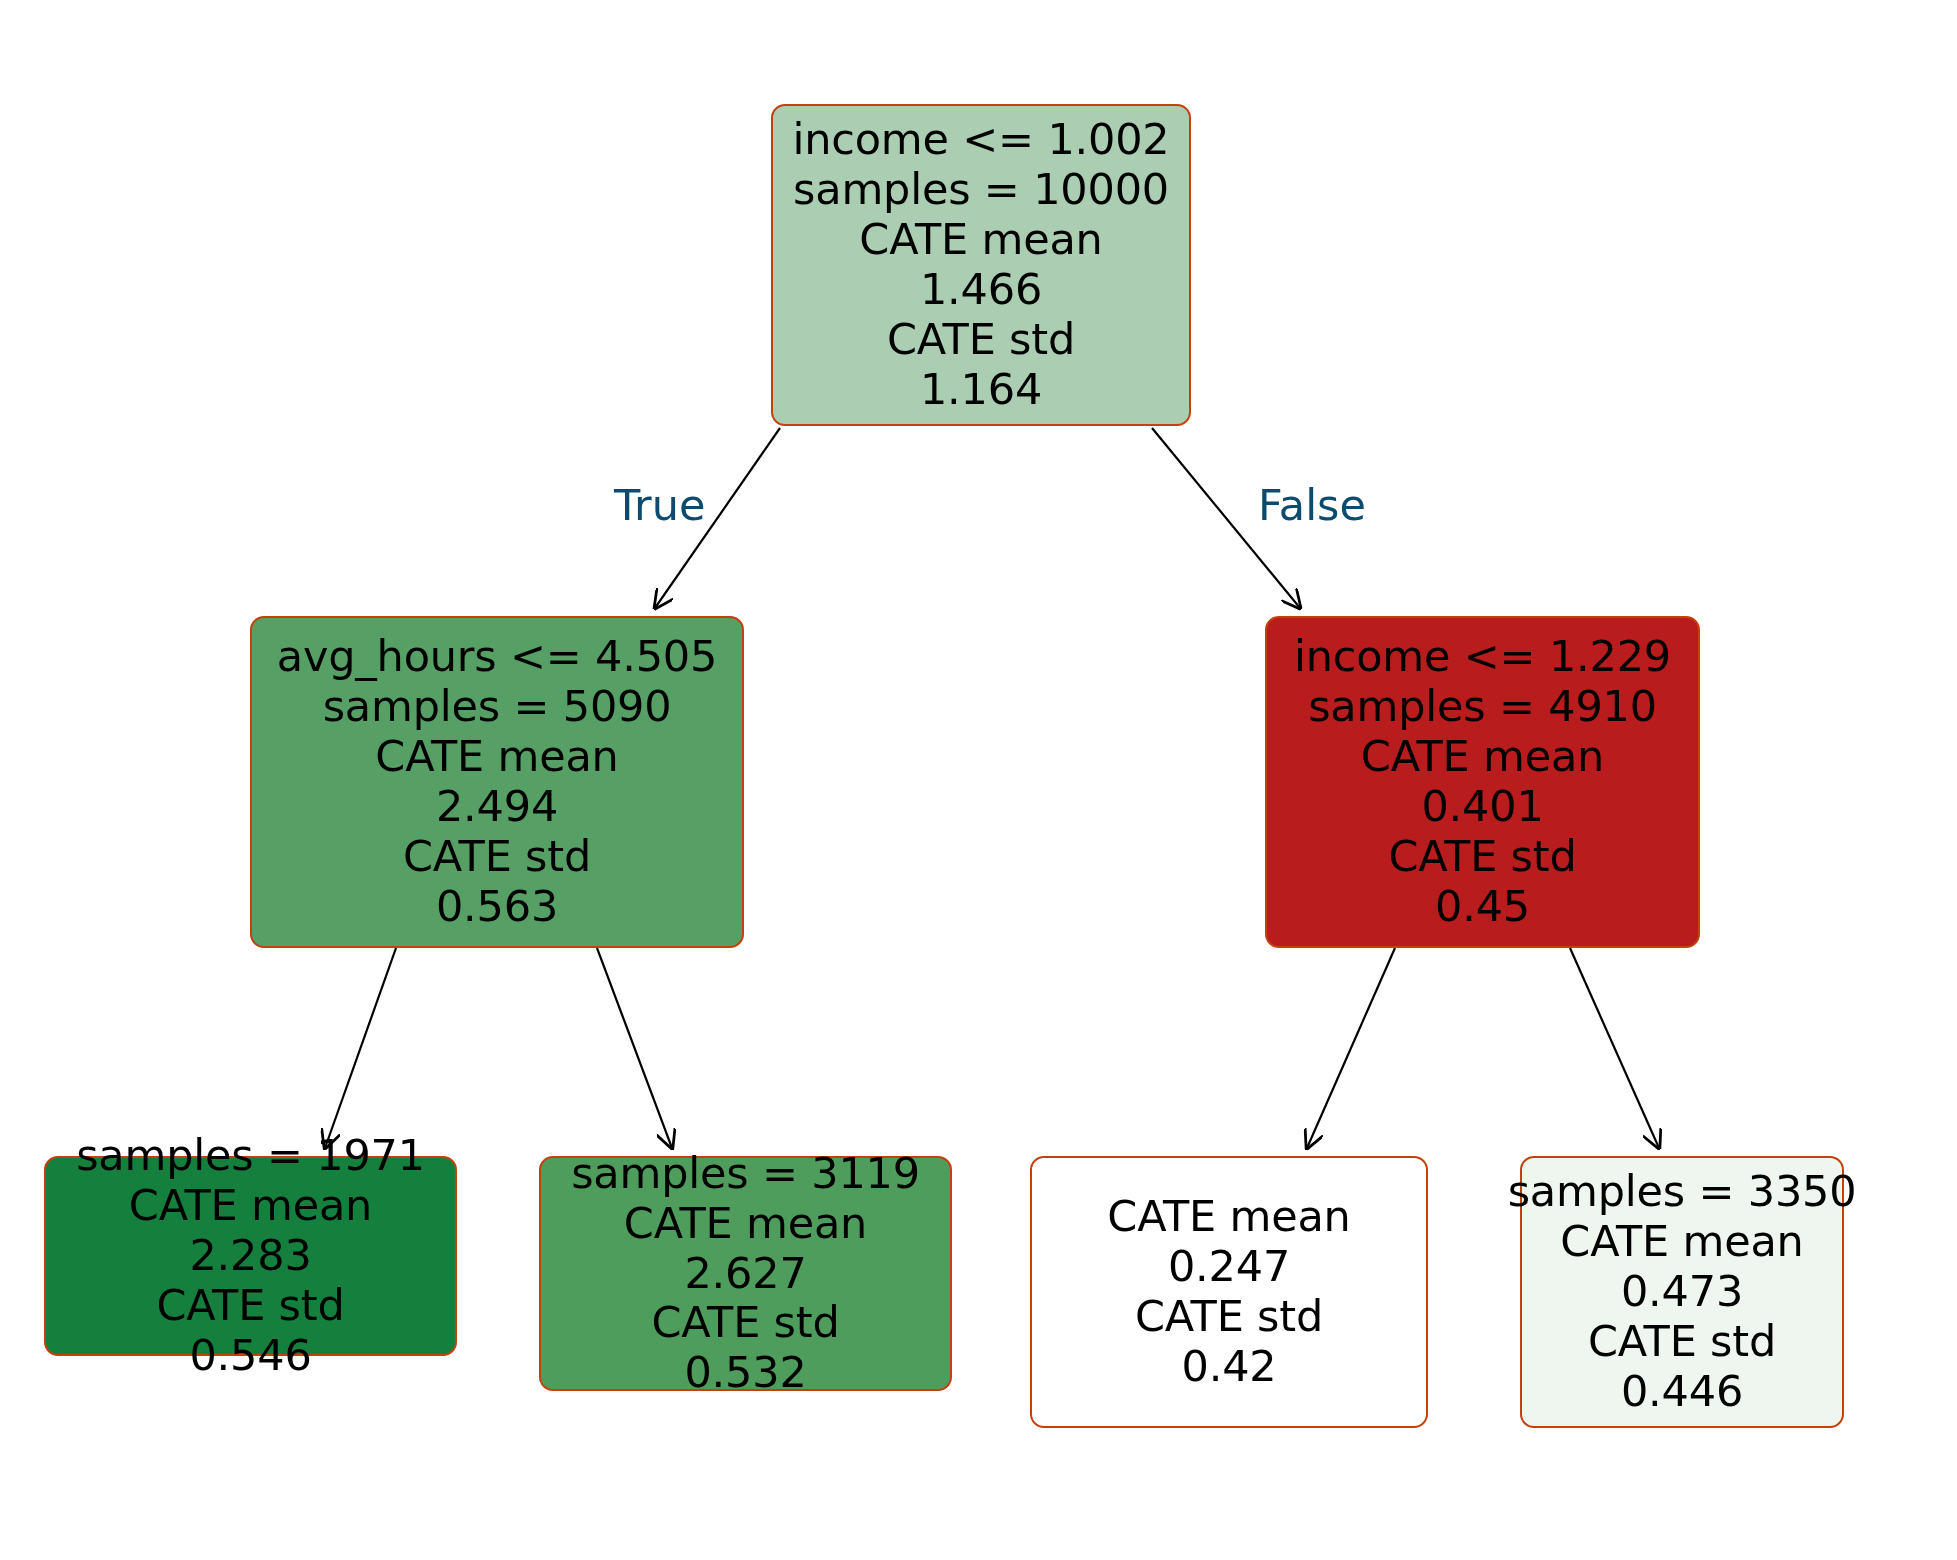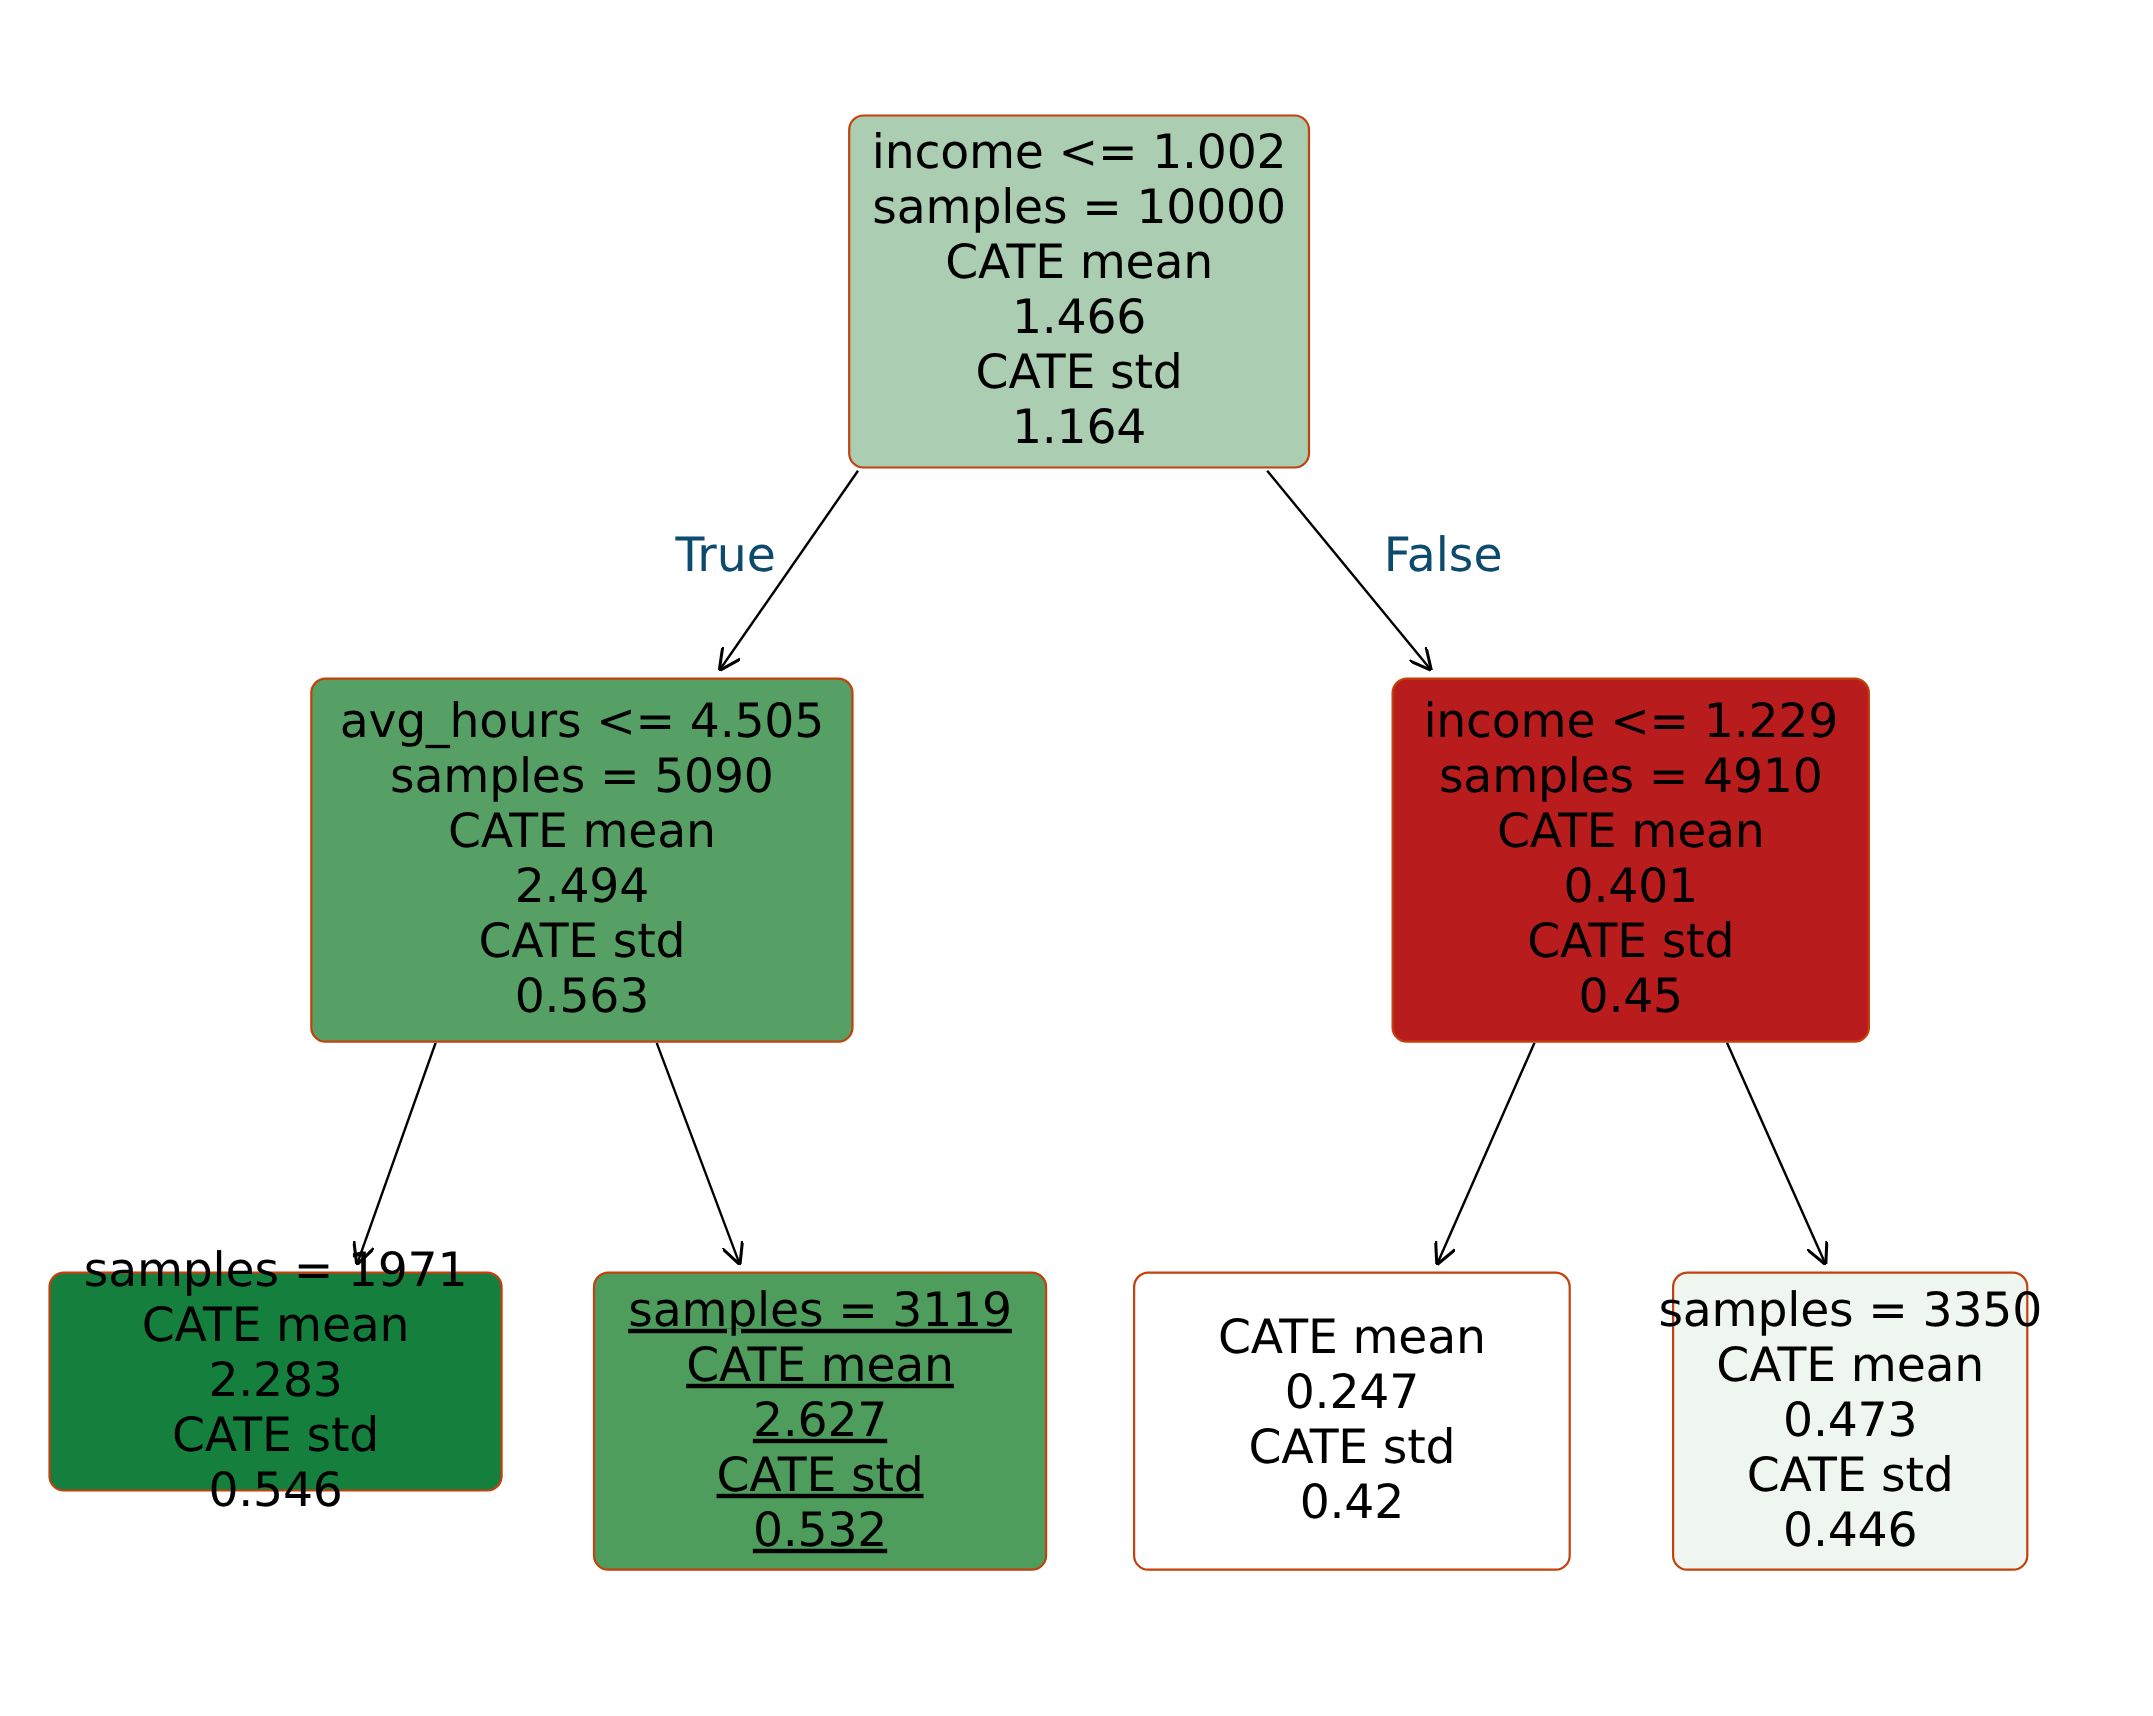--- a/index.html
+++ b/index.html
@@ -72,21 +72,21 @@
 
   <div class="node" style="left: 771px; top: 104px; width: 420px; height: 322px; background-color: rgb(171, 205, 177);">
     <span class="line">income &lt;= 1.002</span>
     <span class="line">samples = 10000</span>
     <span class="line">CATE mean</span>
     <span class="line">1.466</span>
     <span class="line">CATE std</span>
     <span class="line">1.164</span>
   </div>
 
-  <div class="node" style="left: 250px; top: 616px; width: 494px; height: 332px; background-color: rgb(86, 160, 101); margin-left: 32px;">
+  <div class="node" style="left: 250px; top: 616px; width: 494px; height: 332px; background-color: rgb(86, 160, 101);">
     <span class="line">avg_hours &lt;= 4.505</span>
     <span class="line">samples = 5090</span>
     <span class="line">CATE mean</span>
     <span class="line">2.494</span>
     <span class="line">CATE std</span>
     <span class="line">0.563</span>
   </div>
 
   <div class="node" style="left: 1265px; top: 616px; width: 435px; height: 332px; background-color: #b91c1c;">
     <span class="line">income &lt;= 1.229</span>
@@ -98,21 +98,21 @@
   </div>
 
   <div class="node" style="left: 44px; top: 1156px; width: 413px; height: 200px; background-color: #15803d;">
     <span class="line">samples = 1971</span>
     <span class="line">CATE mean</span>
     <span class="line">2.283</span>
     <span class="line">CATE std</span>
     <span class="line">0.546</span>
   </div>
 
-  <div class="node" style="left: 539px; top: 1156px; width: 413px; height: 272px; background-color: rgb(78, 157, 92); text-decoration: underline;">
+  <div class="node" style="left: 539px; top: 1156px; width: 413px; height: 235px; background-color: rgb(78, 157, 92);">
     <span class="line">samples = 3119</span>
     <span class="line">CATE mean</span>
     <span class="line">2.627</span>
     <span class="line">CATE std</span>
     <span class="line">0.532</span>
   </div>
 
   <div class="node" style="left: 1030px; top: 1156px; width: 398px; height: 272px; background-color: rgb(255, 255, 255);">
     <span class="line">CATE mean</span>
     <span class="line">0.247</span>

